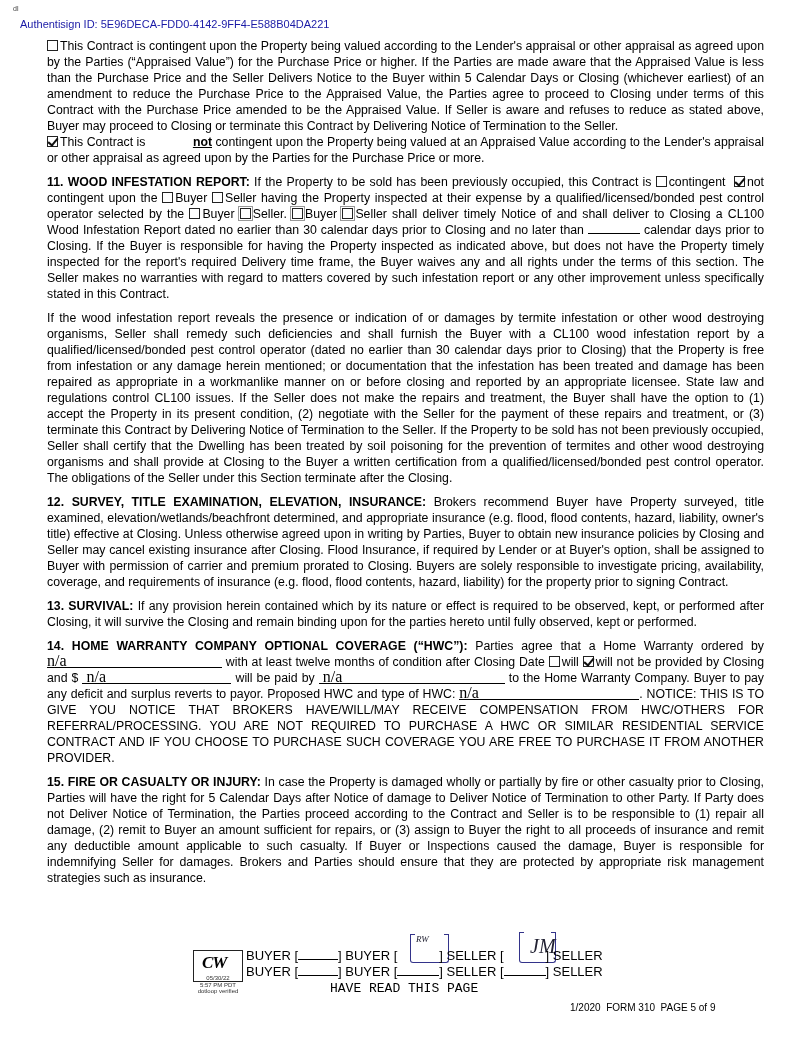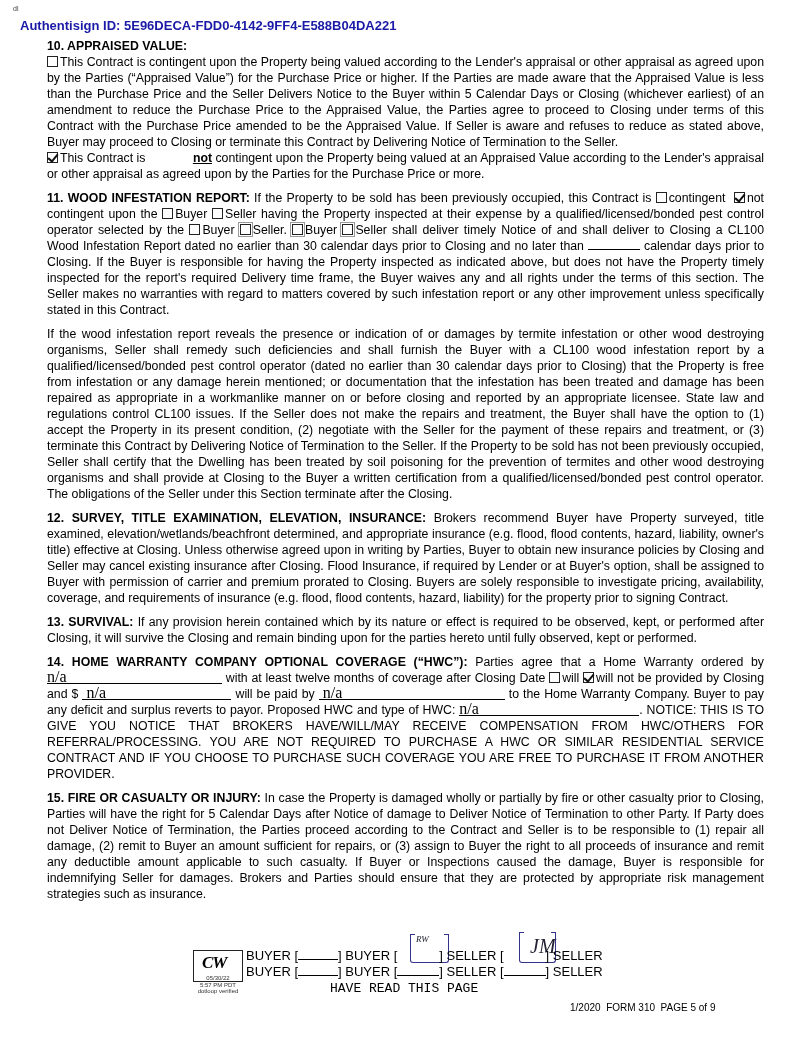--- a/index.html
+++ b/index.html
@@ -1,19 +1,19 @@
 <!DOCTYPE html>
 <html><head>
 <meta charset="utf-8">
 <style>
   html, body { margin: 0; padding: 0; background: #ffffff; }
   body { width: 811px; height: 1050px; position: relative; overflow: hidden;
          font-family: "Liberation Sans", sans-serif; color: #000; }
   .dl { position: absolute; left: 13px; top: 5px; font-size: 7px; color: #444; }
-  .authid { position: absolute; left: 20px; top: 18px; font-size: 13px; font-weight: bold; color: #1a1aa6; }
+  .authid { position: absolute; left: 20px; top: 18px; font-size: 11px; font-weight: normal; color: #1a1aa6; }
   .page { position: absolute; left: 47px; top: 38px; width: 717px; font-size: 12.3px; line-height: 16px; }
   .para { text-align: justify; margin: 0; }
   .gap { height: 8px; }
   .b { font-weight: bold; }
   .u { text-decoration: underline; padding-left: 44px; }
   .cb { display: inline-block; width: 11px; height: 11px; border: 1.3px solid #222; vertical-align: -1px;
         margin-right: 2px; position: relative; box-sizing: border-box; }
   .cb.framed { outline: 1px solid #999; outline-offset: 1px; }
   .cb.checked::after { content: ""; position: absolute; left: 2px; top: -1px; width: 4px; height: 8px;
         border: solid #111; border-width: 0 2px 2px 0; transform: rotate(40deg); }
@@ -34,21 +34,20 @@
 </style>
 </head>
 <body>
 
 <div class="dl">dl</div>
 <div class="authid">Authentisign ID: 5E96DECA-FDD0-4142-9FF4-E588B04DA221</div>
 
 <div class="page">
 
   <div>
-    <p class="para"><span class="b">10. APPRAISED VALUE:</span></p>
     <p class="para">
       <span class="cb"></span><span>This Contract is contingent upon the Property being valued according to the Lender's appraisal or other appraisal as agreed upon by the Parties (“Appraised Value”) for the Purchase Price or higher. If the Parties are made aware that the Appraised Value is less than the Purchase Price and the Seller Delivers Notice to the Buyer within 5 Calendar Days or Closing (whichever  earliest) of an amendment to reduce the Purchase Price to the Appraised Value, the Parties agree to proceed to Closing under terms of this Contract with the Purchase Price amended to be the Appraised Value. If Seller is aware and refuses to reduce as stated above, Buyer may proceed to Closing or terminate this Contract by Delivering Notice of Termination to the Seller.</span>
     </p>
     <p class="para">
       <span class="cb checked"></span><span>This Contract is </span><span class="b u">not</span><span> contingent upon the Property being valued at an Appraised Value according to the Lender's appraisal or other appraisal as agreed upon by the Parties for the Purchase Price or more.</span>
     </p>
   </div>
   <div class="gap"></div>
 
   <div>
@@ -79,21 +78,21 @@
   <div class="gap"></div>
 
   <p class="para">
     <span class="b">13. SURVIVAL:</span><span> If any provision herein contained which by its nature or effect is required to be observed, kept, or performed after Closing, it will survive the Closing and remain binding upon for the parties hereto until fully observed, kept or performed.</span>
   </p>
   <div class="gap"></div>
 
   <p class="para">
     <span class="b">14. HOME WARRANTY COMPANY OPTIONAL COVERAGE (“HWC”):</span><span> Parties agree that a Home Warranty ordered by</span>
     <span class="fill" style="width:175px">n/a</span>
-    <span>with at least twelve months of coverage after Closing Date</span>
+    <span>with at least twelve months of condition after Closing Date</span>
     <span class="cb"></span><span>will</span>
     <span class="cb checked"></span><span>will not be provided by</span>
     <span>Closing and $</span>
     <span class="fill" style="width:145px;padding-left:4px">n/a</span>
     <span>will be paid by</span>
     <span class="fill" style="width:182px;padding-left:4px">n/a</span>
     <span>to the Home Warranty Company.</span>
     <span>Buyer to pay any deficit and surplus reverts to payor. Proposed HWC and type of HWC:</span>
     <span class="fill" style="width:180px">n/a</span><span>.</span>
     <span>NOTICE: THIS IS TO GIVE YOU NOTICE THAT BROKERS HAVE/WILL/MAY RECEIVE COMPENSATION FROM HWC/OTHERS FOR REFERRAL/PROCESSING. YOU ARE NOT REQUIRED TO PURCHASE A HWC OR SIMILAR RESIDENTIAL SERVICE CONTRACT AND IF YOU CHOOSE TO PURCHASE SUCH COVERAGE YOU ARE FREE TO PURCHASE IT FROM ANOTHER PROVIDER.</span>

